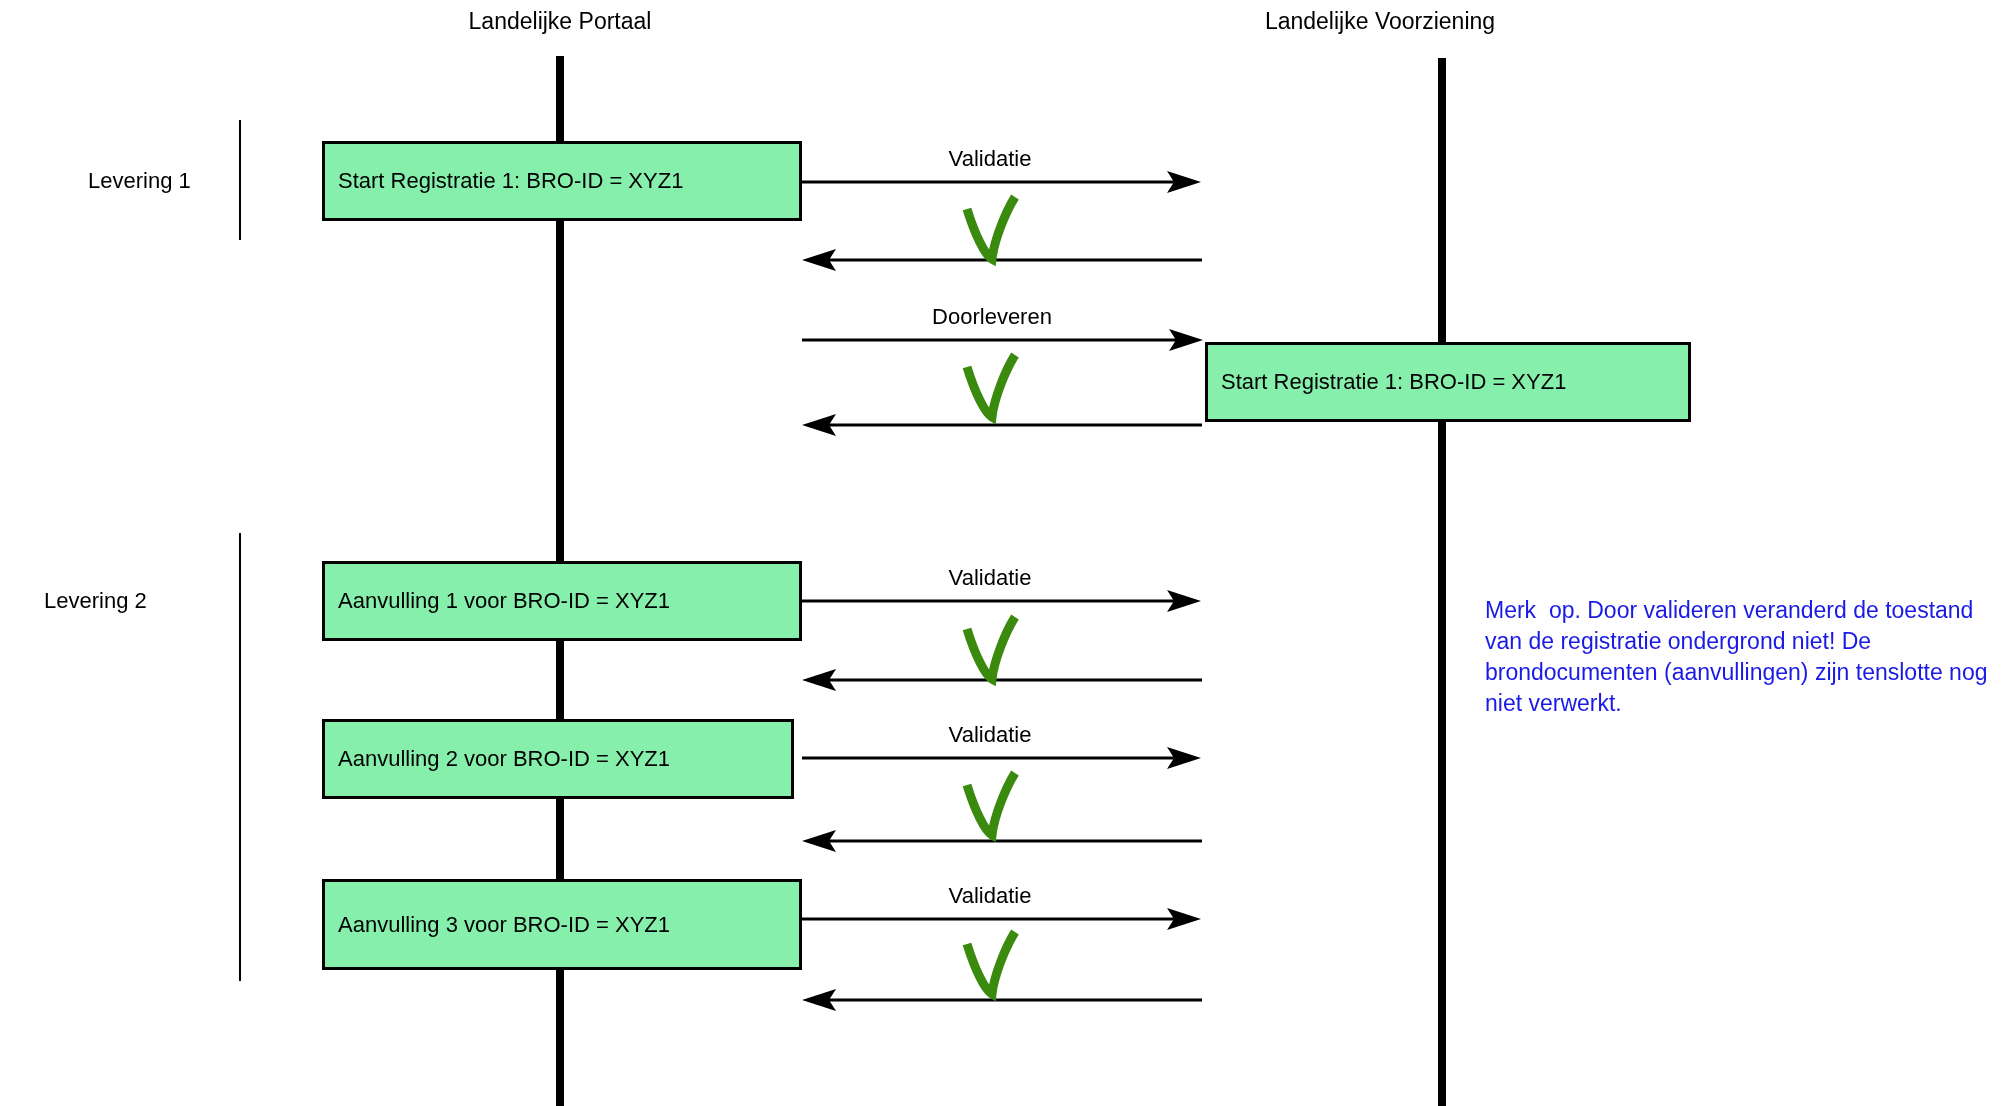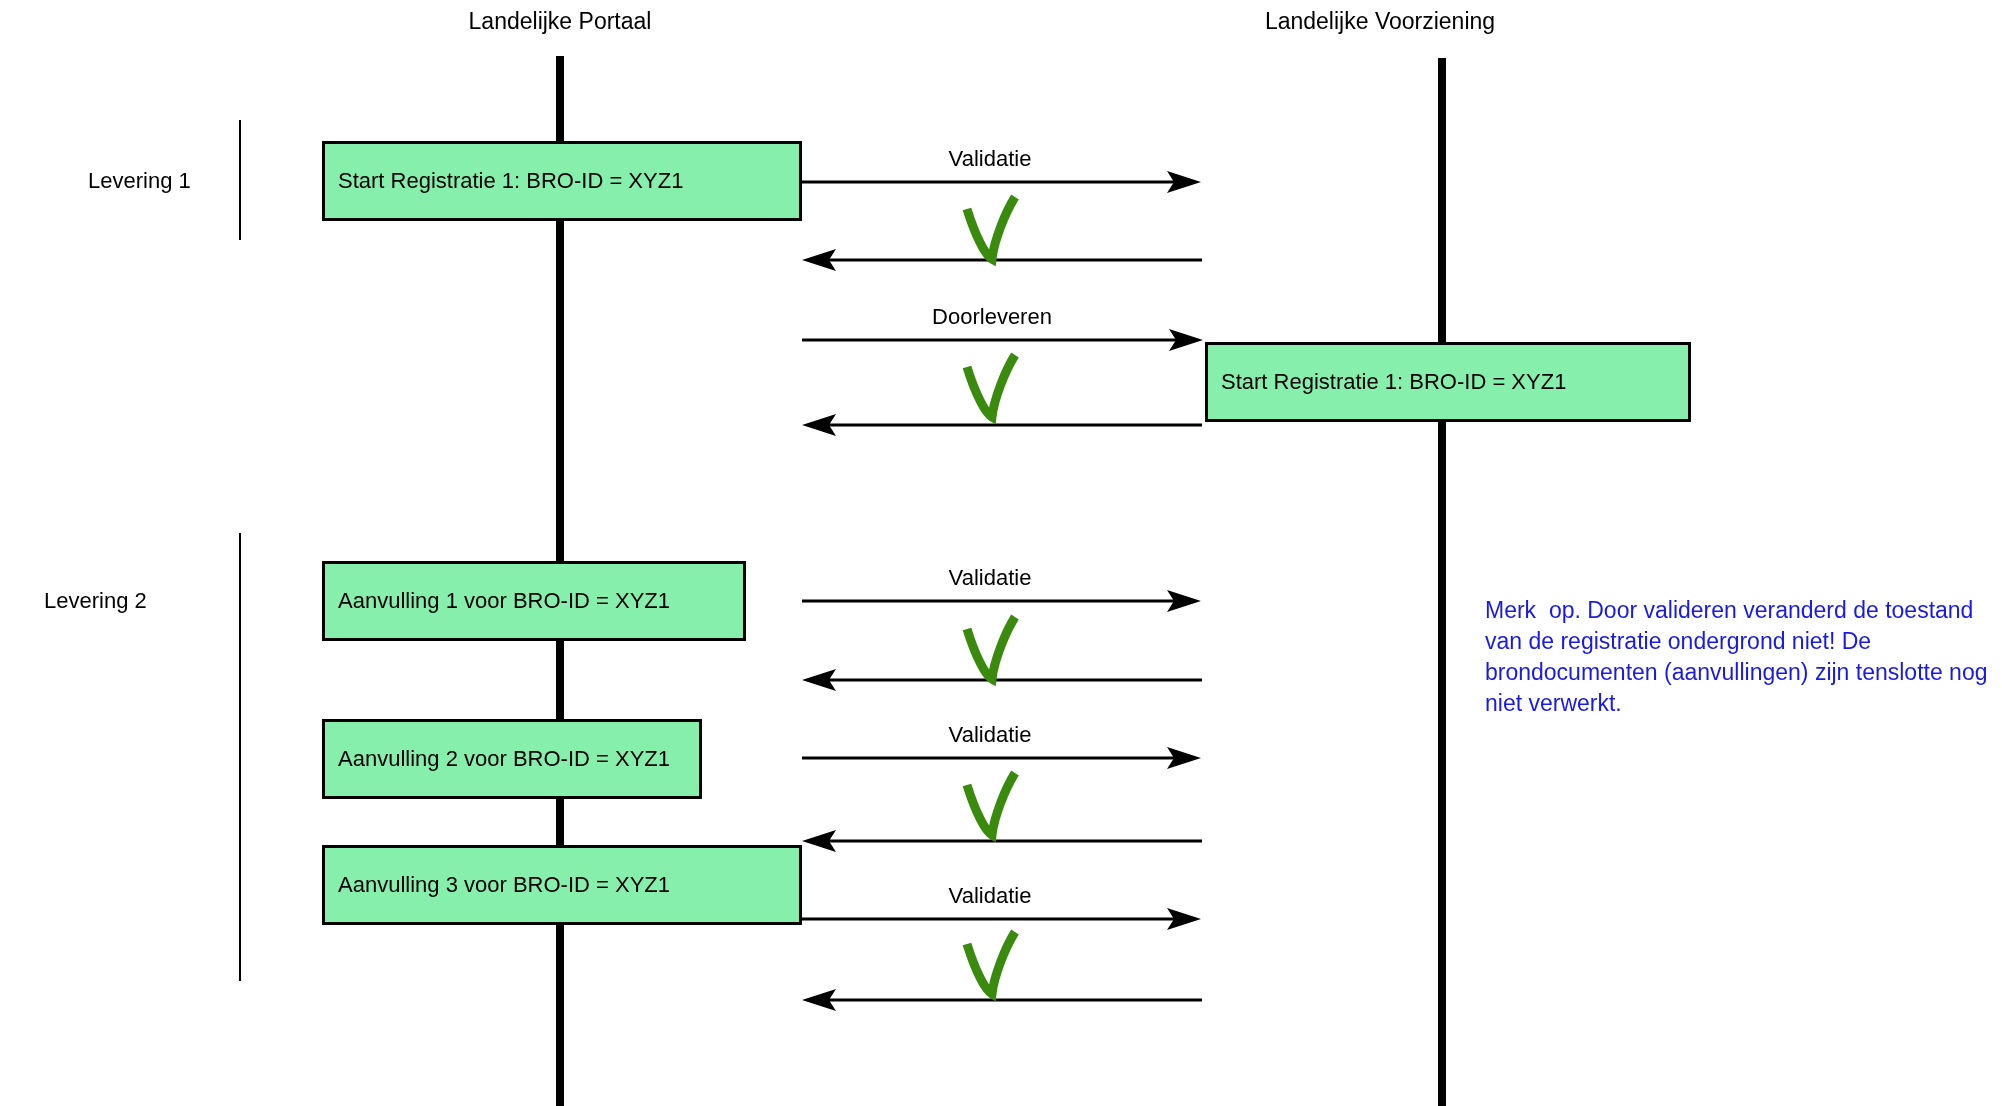--- a/index.html
+++ b/index.html
@@ -52,23 +52,23 @@
 <div class="abs lifeline" style="left:1442px;top:58px;"></div>
 
 <div class="abs bracket" style="top:120px;height:120px;"></div>
 <div class="abs group-label" style="top:168px;margin-left:44px;">Levering 1</div>
 
 <div class="abs bracket" style="top:533px;height:448px;"></div>
 <div class="abs group-label" style="top:588px;">Levering 2</div>
 
 <div class="abs msgbox" style="left:322px;top:141px;width:480px;height:80px;">Start Registratie 1: BRO-ID = XYZ1</div>
 <div class="abs msgbox" style="left:1205px;top:342px;width:486px;height:80px;">Start Registratie 1: BRO-ID = XYZ1</div>
-<div class="abs msgbox" style="left:322px;top:561px;width:424px;height:80px;">Aanvulling 1 voor BRO-ID = XYZ1</div>
-<div class="abs msgbox" style="left:322px;top:719px;width:380px;height:80px;">Aanvulling 2 voor BRO-ID = XYZ1</div>
-<div class="abs msgbox" style="left:322px;top:845px;width:480px;height:80px;">Aanvulling 3 voor BRO-ID = XYZ1</div>
+<div class="abs msgbox" style="left:322px;top:561px;width:480px;height:80px;">Aanvulling 1 voor BRO-ID = XYZ1</div>
+<div class="abs msgbox" style="left:322px;top:719px;width:472px;height:80px;">Aanvulling 2 voor BRO-ID = XYZ1</div>
+<div class="abs msgbox" style="left:322px;top:879px;width:480px;height:91px;">Aanvulling 3 voor BRO-ID = XYZ1</div>
 
 <div class="abs msg-label" style="left:990px;top:146px;">Validatie</div>
 <div class="abs msg-label" style="left:992px;top:304px;text-align:center;">Doorleveren</div>
 <div class="abs msg-label" style="left:990px;top:565px;">Validatie</div>
 <div class="abs msg-label" style="left:990px;top:722px;">Validatie</div>
 <div class="abs msg-label" style="left:990px;top:883px;">Validatie</div>
 
 <svg class="overlay" width="2002" height="1106" viewBox="0 0 2002 1106">
 
   <g>

